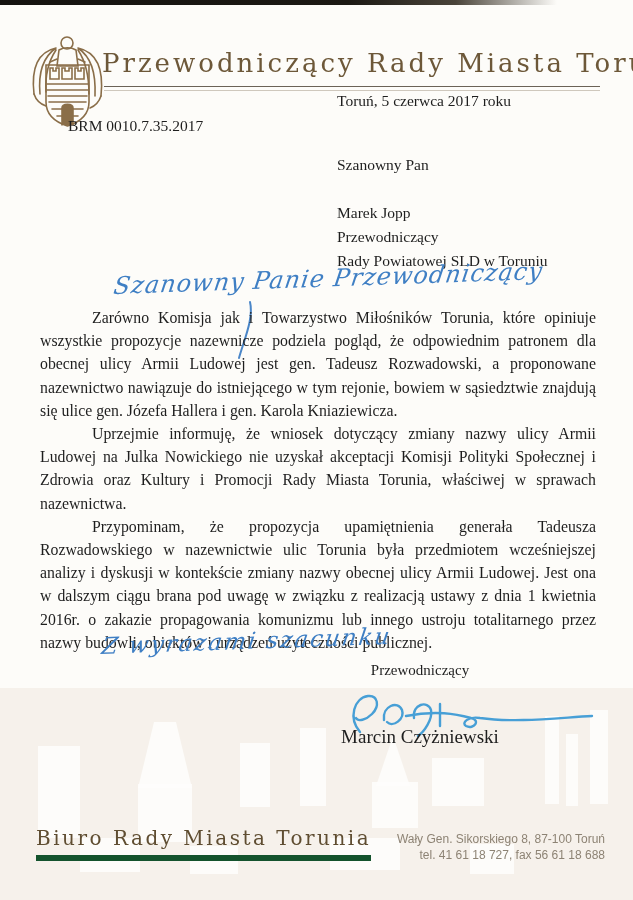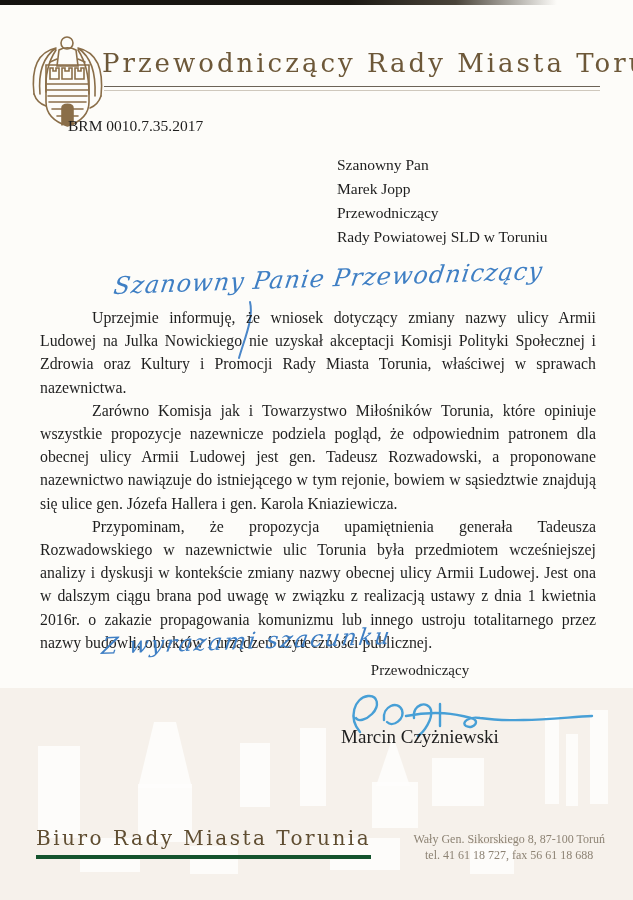--- a/index.html
+++ b/index.html
@@ -18,21 +18,21 @@
     font-family:"DejaVu Serif", serif; font-size:26px; letter-spacing:3px;
     color:#6d5839; white-space:nowrap;
   }
   .title-rule {
     position:absolute; left:104px; top:86px; width:496px; height:3px;
     border-top:1.5px solid #6b6257; border-bottom:1px solid #cfc8bd;
   }
   .date-line { position:absolute; left:337px; top:92px; font-size:15.5px; }
   .ref-number { position:absolute; left:68px; top:117px; font-size:15.5px; }
   .recipient { position:absolute; left:337px; top:153px; font-size:15.5px; line-height:24px; }
-  .recipient .salutation { }
+  .recipient .salutation { margin-bottom:24px; }
   .handwriting {
     color:#3f7fc4; font-family:"DejaVu Serif", serif; font-style:italic;
     transform:rotate(-2deg) skewX(-10deg); transform-origin:left bottom;
     white-space:nowrap;
   }
   .greeting { position:absolute; left:112px; top:272px; font-size:24px; letter-spacing:1px; }
   .ink-stroke { position:absolute; left:234px; top:300px; }
   .letter-body {
     position:absolute; left:40px; top:306px; width:556px;
     font-size:15.8px; line-height:23.2px; text-align:justify;
@@ -40,25 +40,25 @@
   .letter-body p { margin:0; text-indent:52px; }
   .closing { position:absolute; left:100px; top:633px; font-size:23px; letter-spacing:2px; }
   .sig-block { position:absolute; left:332px; top:660px; width:176px; text-align:center; font-size:15px; line-height:20px; z-index:3; }
   .signature-svg { position:absolute; left:346px; top:692px; z-index:3; }
   .sig-name { position:absolute; left:332px; top:726px; width:176px; text-align:center; font-size:19px; z-index:3; }
   .watermark { position:absolute; left:0; top:688px; width:633px; height:212px; background:#f2ebe3; opacity:0.62; z-index:1; }
   .watermark svg { position:absolute; left:0; top:0; }
   .footer-office {
     position:absolute; left:36px; top:826px; z-index:3;
     font-family:"DejaVu Serif", serif; font-size:20px; letter-spacing:2.5px;
-    color:#5f4d31; padding-bottom:5px; border-bottom:4px solid #14532d; white-space:nowrap;
+    color:#5f4d31; padding-bottom:5px; border-bottom:6px solid #14532d; white-space:nowrap;
   }
   .footer-contact {
-    position:absolute; right:28px; top:832px; z-index:3; text-align:center;
-    font-family:Liberation Serif, serif; font-size:12px; line-height:15.5px; color:#8d8374;
+    position:absolute; right:28px; top:832px; z-index:3; text-align:right;
+    font-family:Liberation Sans, sans-serif; font-size:12px; line-height:15.5px; color:#8d8374;
   }
   .above { z-index:2; }
 </style>
 </head>
 <body>
 
 <div class="page">
 
   <div class="scan-line"></div>
 
@@ -103,37 +103,38 @@
       <path d="M49,47 L49,36 L52,36 L52,39 L55,39 L55,36 L58,36 L58,47 Z"></path>
 
       <path d="M21,52 L62,52 M21,58 L62,58 M22,64 L61,64 M23,70 L60,70 M26,77 L57,77 M31,84 L52,84"></path>
 
       <path d="M36,93 L36,76 C36,71 47,71 47,76 L47,93" fill="#8a6e49"></path>
     </g>
   </svg>
 
   <div class="letter-title">Przewodniczący Rady Miasta Torunia</div>
   <div class="title-rule"></div>
+  <div class="date-line">Toruń, 5 czerwca 2017 roku</div>
   <div class="ref-number">BRM 0010.7.35.2017</div>
 
   <div class="recipient above">
     <div class="salutation">Szanowny Pan</div>
     <div>Marek Jopp</div>
     <div>Przewodniczący</div>
     <div>Rady Powiatowej SLD w Toruniu</div>
   </div>
 
   <div class="greeting handwriting above">Szanowny Panie Przewodniczący</div>
   <svg class="ink-stroke above" width="26" height="62" viewBox="0 0 26 62">
     <path d="M16,2 C20,18 10,40 5,58" stroke="#4a86c8" stroke-width="2" fill="none" stroke-linecap="round"></path>
   </svg>
 
   <div class="letter-body above">
+    <p>Zarówno Komisja jak i Towarzystwo Miłośników Torunia, które opiniuje wszystkie propozycje nazewnicze podziela pogląd, że odpowiednim patronem dla obecnej ulicy Armii Ludowej jest gen. Tadeusz Rozwadowski, a proponowane nazewnictwo nawiązuje do istniejącego w tym rejonie, bowiem w sąsiedztwie znajdują się ulice gen. Józefa Hallera i gen. Karola Kniaziewicza.</p>
     <p>Uprzejmie informuję, że wniosek dotyczący zmiany nazwy ulicy Armii Ludowej na Julka Nowickiego nie uzyskał akceptacji Komisji Polityki Społecznej i Zdrowia oraz Kultury i Promocji Rady Miasta Torunia, właściwej w sprawach nazewnictwa.</p>
-    <p>Zarówno Komisja jak i Towarzystwo Miłośników Torunia, które opiniuje wszystkie propozycje nazewnicze podziela pogląd, że odpowiednim patronem dla obecnej ulicy Armii Ludowej jest gen. Tadeusz Rozwadowski, a proponowane nazewnictwo nawiązuje do istniejącego w tym rejonie, bowiem w sąsiedztwie znajdują się ulice gen. Józefa Hallera i gen. Karola Kniaziewicza.</p>
     <p>Przypominam, że propozycja upamiętnienia generała Tadeusza Rozwadowskiego w nazewnictwie ulic Torunia była przedmiotem wcześniejszej analizy i dyskusji w kontekście zmiany nazwy obecnej ulicy Armii Ludowej. Jest ona w dalszym ciągu brana pod uwagę w związku z realizacją ustawy z dnia 1 kwietnia 2016r. o zakazie propagowania komunizmu lub innego ustroju totalitarnego przez nazwy budowli, obiektów i urządzeń użyteczności publicznej.</p>
   </div>
 
   <div class="closing handwriting above">Z wyrazami szacunku</div>
 
   <div class="sig-block">
     <div>Przewodniczący</div>
   </div>
 
   <svg class="signature-svg" width="250" height="46" viewBox="0 0 250 46">

